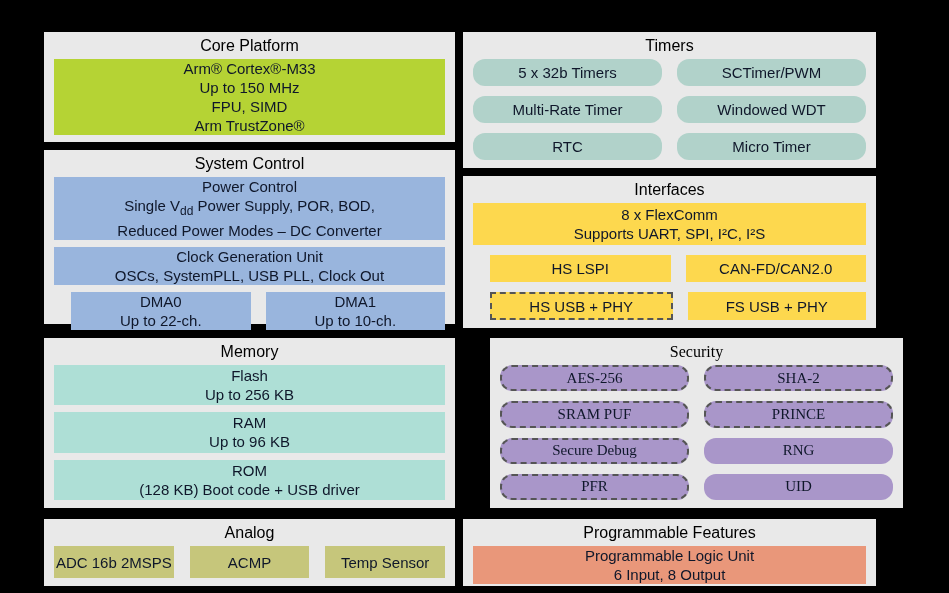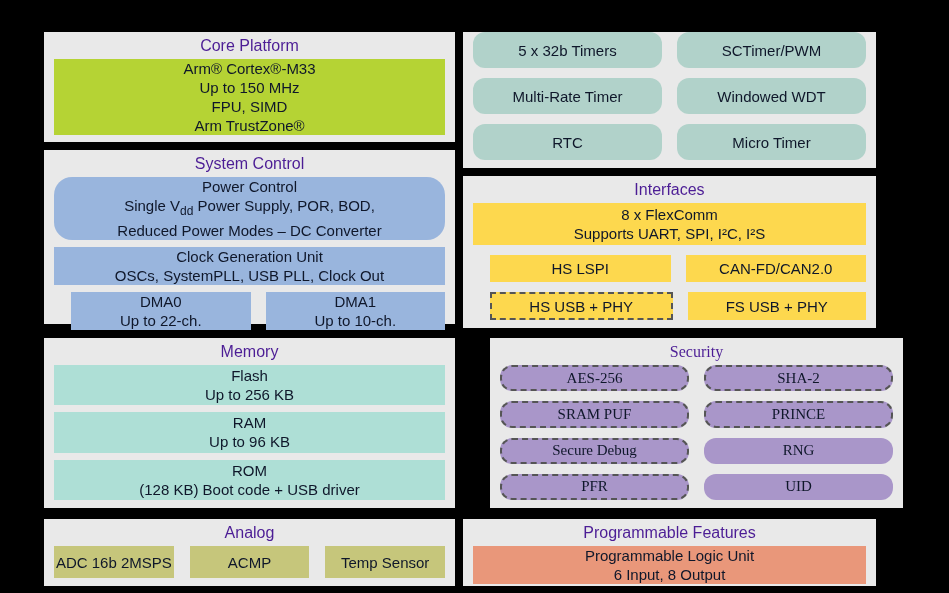--- a/index.html
+++ b/index.html
@@ -2,21 +2,21 @@
 <html><head>
 <meta charset="utf-8">
 <style>
   * { margin:0; padding:0; box-sizing:border-box; }
   html,body { width:949px; height:593px; background:#000; overflow:hidden;
               font-family:"Liberation Sans", sans-serif; }
   .canvas { position:relative; width:949px; height:593px; background:#000; }
 
   .panel { position:absolute; background:#e9e9e9; border:2px solid #000;
            display:flex; flex-direction:column; }
-  .panel-title { text-align:center; font-size:16px; color:#4c1d95;
+  .panel-title { text-align:center; font-size:16px; color:#000000;
                  padding:5px 0 4px; flex:0 0 auto; }
 
   #p-core { left:42px;  top:30px;  width:415px; height:114px; }
   #p-sys  { left:42px;  top:148px; width:415px; height:178px; }
   #p-mem  { left:42px;  top:336px; width:415px; height:174px; }
   #p-ana  { left:42px;  top:517px; width:415px; height:71px;  }
   #p-tim  { left:461px; top:30px;  width:417px; height:140px; }
   #p-int  { left:461px; top:174px; width:417px; height:156px; }
   #p-sec  { left:488px; top:336px; width:417px; height:174px;font-family:Liberation Serif, serif; }
   #p-prog { left:461px; top:517px; width:417px; height:71px;  }
@@ -40,21 +40,21 @@
   .yellow { background:#fdd84e; }
   .purple { background:#a996c9; }
   .orange { background:#e9977a; }
   .olive  { background:#c6c67b; }
 
   .dashed { border:2px dashed #555; }
 
   .f15 { flex:1.5; }
   .f1  { flex:1; }
   .f2  { flex:2; }
-  .f3  { flex:3;border-radius:18px; }
+  .f3  { flex:3; }
 
   sub { font-size:12px; }
 </style>
 </head>
 <body>
 
 <div class="canvas">
 
   <section class="panel" id="p-core">
     <div class="panel-title">Core Platform</div>
@@ -114,20 +114,21 @@
   <section class="panel" id="p-ana">
     <div class="panel-title">Analog</div>
     <div class="content" style="flex-direction:row; gap:16px;">
       <div class="block olive" style="flex:1;">ADC 16b 2MSPS</div>
       <div class="block olive" style="flex:1;">ACMP</div>
       <div class="block olive" style="flex:1;">Temp Sensor</div>
     </div>
   </section>
 
   <section class="panel" id="p-tim">
+    <div class="panel-title">Timers</div>
     <div class="grid2">
       <div class="block gteal">5 x 32b Timers</div>
       <div class="block gteal">SCTimer/PWM</div>
       <div class="block gteal">Multi-Rate Timer</div>
       <div class="block gteal">Windowed WDT</div>
       <div class="block gteal">RTC</div>
       <div class="block gteal">Micro Timer</div>
     </div>
   </section>
 

